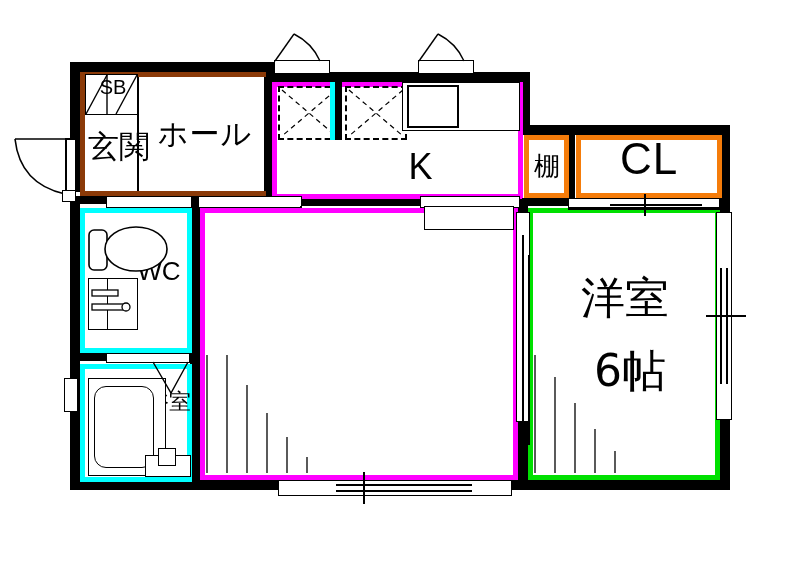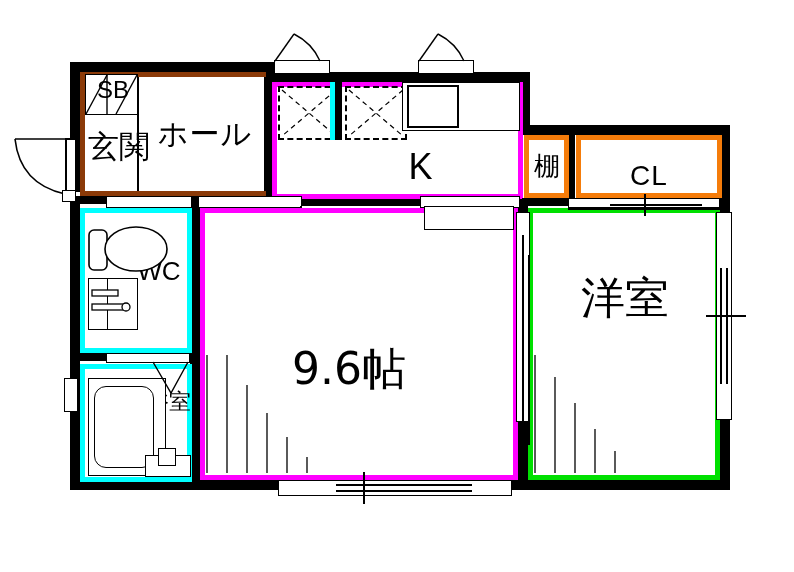--- a/index.html
+++ b/index.html
@@ -149,37 +149,37 @@
   <div class="strip c-green" style="left:528px; top:475px; width:192px; height:5px;"></div>
 
   <div class="label lbl-jp lbl-mid" style="left:88px; top:130px; width:46px;">玄関</div>
 
   <div class="label lbl-jp lbl-big" style="left:150px; top:118px; width:110px; font-size:30px;">ホール</div>
 
   <div class="label lbl-big" style="left:395px; top:148px; width:52px; font-size:36px;">K</div>
 
   <div class="label lbl-jp lbl-mid" style="left:527px; top:153px; width:40px; font-size:26px;">棚</div>
 
-  <div class="label lbl-big" style="left:608px; top:161px; width:82px; font-size:28px;">CL</div>
+  <div class="label lbl-big" style="left:608px; top:136px; width:82px; font-size:44px;">CL</div>
 
   <div class="label" style="left:128px; top:258px; width:62px; font-size:26px;">WC</div>
 
   <div class="label lbl-jp" style="left:140px; top:390px; width:58px; font-size:22px;">浴室</div>
 
-  <div class="label lbl-jp" style="left:262px; top:346px; width:174px; font-size:44px;">9.6帖</div>
 
   <div class="label lbl-jp" style="left:560px; top:275px; width:130px; font-size:44px;">洋室</div>
+  <div class="label lbl-jp" style="left:570px; top:348px; width:120px; font-size:44px;">6帖</div>
 
   <div class="box-thin" style="left:85px; top:74px; width:53px; height:41px;"></div>
   <svg style="left:85px; top:74px; width:53px; height:41px;">
     <line x1="1" y1="40" x2="22" y2="1" stroke="#000" stroke-width="1.4"></line>
     <line x1="31" y1="40" x2="52" y2="1" stroke="#000" stroke-width="1.4"></line>
     <line x1="22" y1="1" x2="22" y2="40" stroke="#000" stroke-width="1.4"></line>
   </svg>
-  <div class="label lbl-sb" style="left:93px; top:77px; width:40px; font-size:24px; background:transparent;">SB</div>
+  <div class="label lbl-sb" style="left:93px; top:77px; width:40px; font-size:20px; background:transparent;">SB</div>
 
   <div class="box-thin" style="left:65px; top:138px; width:12px; height:54px; border-width:2px;"></div>
   <svg style="left:14px; top:138px; width:64px; height:62px;">
     <path d="M 1 1 L 51 1" stroke="#000" stroke-width="1.6" fill="none"></path>
     <path d="M 1 1 Q 6 46 51 56" stroke="#000" stroke-width="1.6" fill="none"></path>
   </svg>
 
   <div class="dash" style="left:278px; top:86px; width:62px; height:54px;"></div>
   <svg style="left:278px; top:86px; width:62px; height:54px;">
     <line x1="4" y1="4" x2="58" y2="50" stroke="#000" stroke-width="1.2" stroke-dasharray="5,4"></line>

